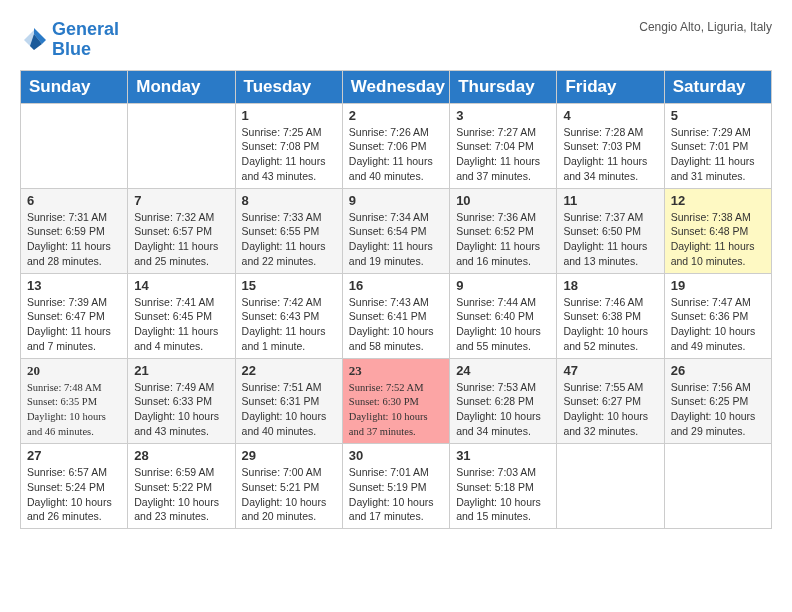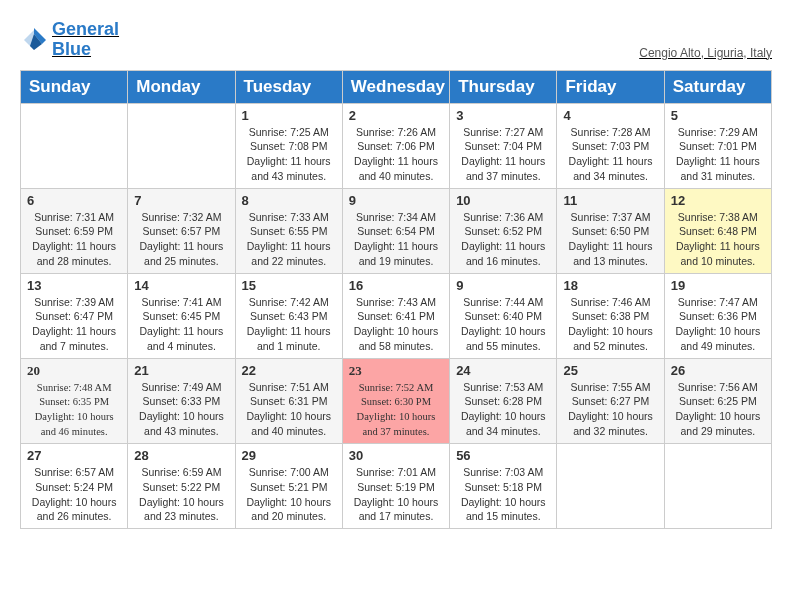--- a/index.html
+++ b/index.html
@@ -6,23 +6,22 @@
     body {
       font-family: Arial, sans-serif;
       background: #fff;
       width: 792px;
       min-height: 612px;
       padding: 20px;
     }
     .header-area {
       display: flex;
       justify-content: space-between;
-      align-items: flex-end;
+      align-items: flex-start;
       margin-bottom: 10px;
-      text-decoration: underline;
     }
     .logo {
       display: flex;
       align-items: center;
     }
     .logo-text {
       font-size: 18px;
       font-weight: bold;
       color: #333;
       line-height: 1.1;
@@ -74,21 +73,20 @@
     }
     .day-number {
       font-size: 13px;
       font-weight: bold;
       display: block;
       margin-bottom: 2px;
     }
     .day-info {
       font-size: 10.5px;
       line-height: 1.4;
-      text-align: center;
     }
     .empty-cell {
       background: #fff !important;
     }
   </style>
 </head>
 <body>
 
 <div class="header-area">
   <div class="logo">
@@ -220,21 +218,21 @@
         </td>
         <td style="background: #fca5a5; font-family: Liberation Serif, serif;">
           <span class="day-number">23</span>
           <div class="day-info">Sunrise: 7:52 AM<br>Sunset: 6:30 PM<br>Daylight: 10 hours and 37 minutes.</div>
         </td>
         <td style="background: rgb(245, 245, 245);">
           <span class="day-number">24</span>
           <div class="day-info">Sunrise: 7:53 AM<br>Sunset: 6:28 PM<br>Daylight: 10 hours and 34 minutes.</div>
         </td>
         <td style="background: rgb(245, 245, 245);">
-          <span class="day-number">25</span>
+          <span class="day-number">47</span>
           <div class="day-info">Sunrise: 7:55 AM<br>Sunset: 6:27 PM<br>Daylight: 10 hours and 32 minutes.</div>
         </td>
         <td style="background: rgb(245, 245, 245); margin-left: 28px;">
           <span class="day-number">26</span>
           <div class="day-info">Sunrise: 7:56 AM<br>Sunset: 6:25 PM<br>Daylight: 10 hours and 29 minutes.</div>
         </td>
       </tr>
       <tr>
         <td>
           <span class="day-number">27</span>
@@ -246,20 +244,20 @@
         </td>
         <td>
           <span class="day-number">29</span>
           <div class="day-info">Sunrise: 7:00 AM<br>Sunset: 5:21 PM<br>Daylight: 10 hours and 20 minutes.</div>
         </td>
         <td>
           <span class="day-number">30</span>
           <div class="day-info">Sunrise: 7:01 AM<br>Sunset: 5:19 PM<br>Daylight: 10 hours and 17 minutes.</div>
         </td>
         <td>
-          <span class="day-number">56</span>
+          <span class="day-number">31</span>
           <div class="day-info">Sunrise: 7:03 AM<br>Sunset: 5:18 PM<br>Daylight: 10 hours and 15 minutes.</div>
         </td>
         <td class="empty-cell" style="background: rgb(255, 255, 255);"></td>
         <td class="empty-cell" style="background: rgb(255, 255, 255);"></td>
       </tr>
     </tbody>
 </table>
 
 </body></html>

